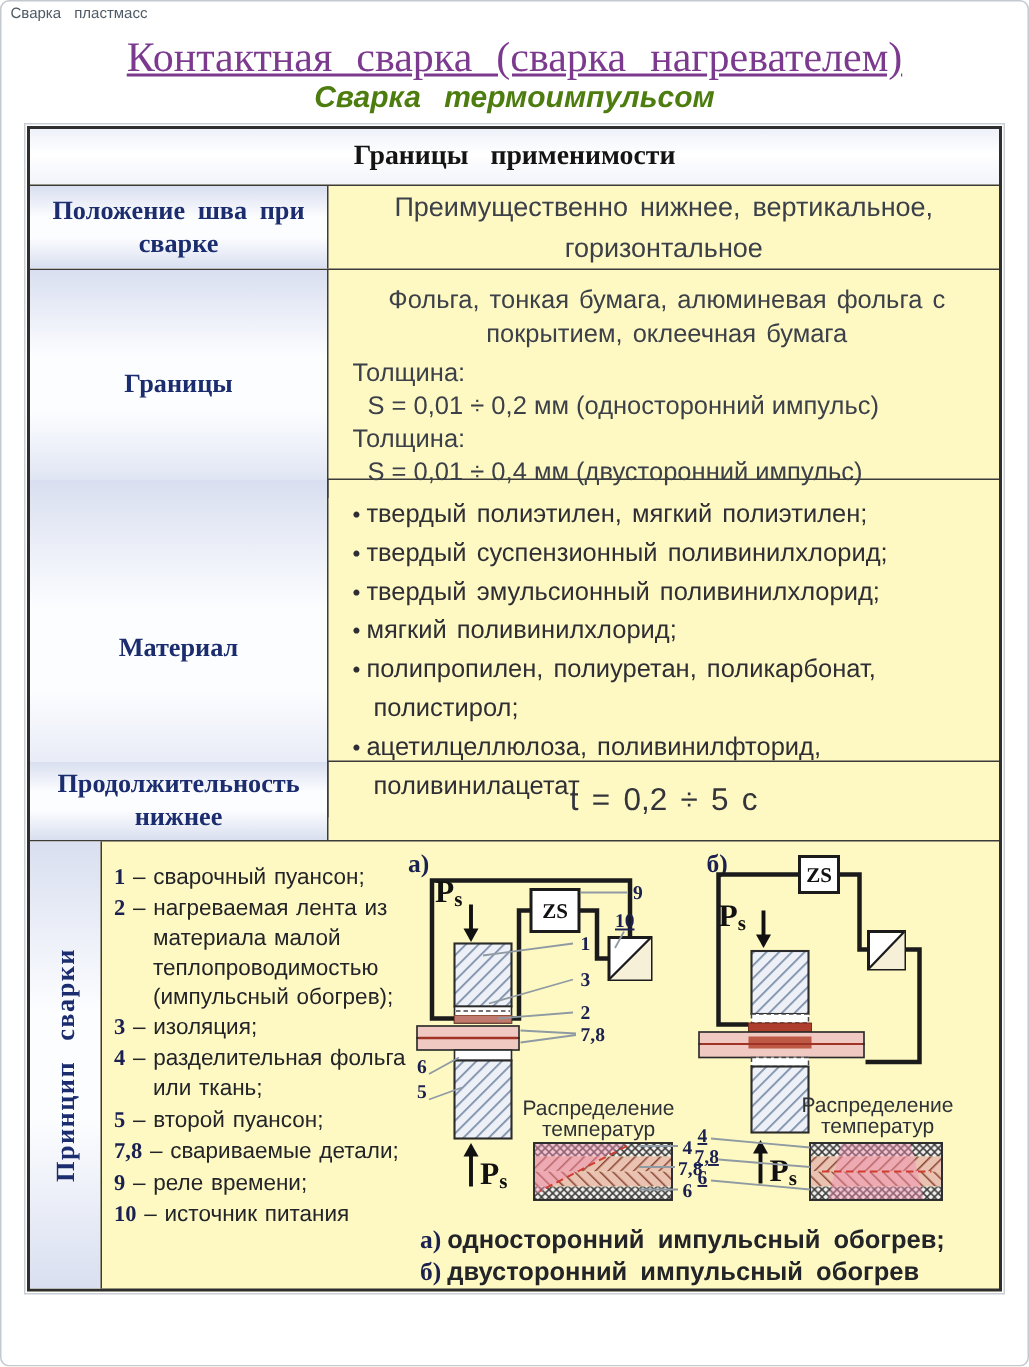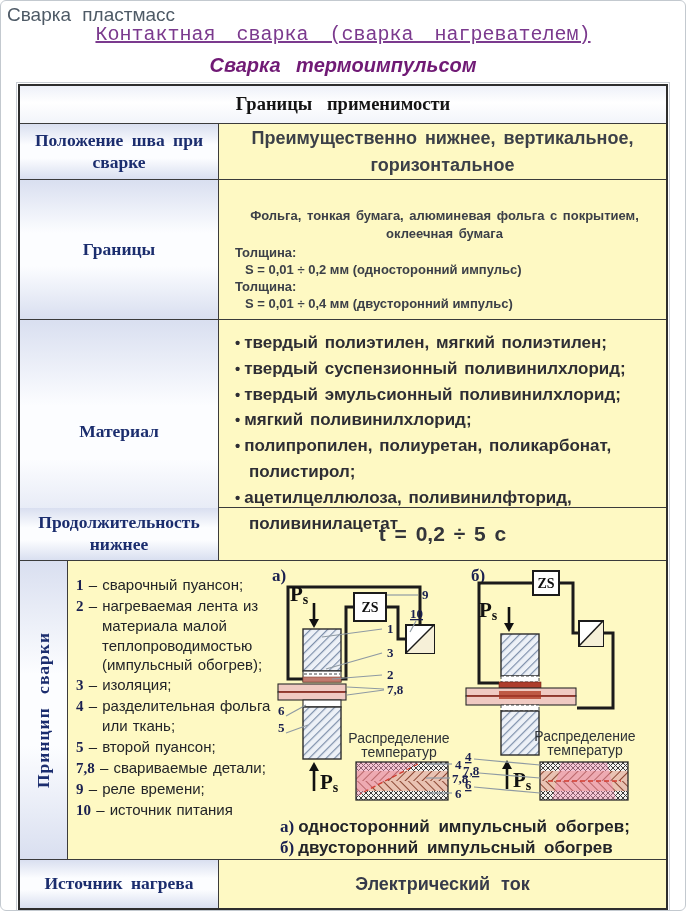--- a/index.html
+++ b/index.html
@@ -3,58 +3,58 @@
 <meta charset="utf-8">
 <style>
   * { margin:0; padding:0; box-sizing:border-box; }
   html,body { background:#ffffff; }
   .page {
     position:relative; width:686px; height:911px; background:#ffffff;
     border:1px solid #c3c9cf; border-radius:6px; overflow:hidden;
     font-family:"Liberation Sans", sans-serif;
   }
   .corner-label {
-    position:absolute; left:6px; top:3px; font-size:19px; color:#4e5a66;
+    position:absolute; left:6px; top:3px; font-size:10px; color:#4e5a66;
     word-spacing:6px;
   }
   .doc-title {
     position:absolute; left:0; top:22px; width:100%; text-align:center;
-    font-family:Liberation Mono, monospace; font-size:20px; color:#7b3a8e;
+    font-family:Liberation Serif, serif; font-size:28px; color:#7b3a8e;
     text-decoration:underline; word-spacing:9px;
   }
   .doc-subtitle {
     position:absolute; left:0; top:53px; width:100%; text-align:center;
-    font-style:italic; font-weight:bold; font-size:20px; color:#701a75;
+    font-style:italic; font-weight:bold; font-size:20px; color:#4d7c0f;
     word-spacing:10px;
   }
   .tbl {
     position:absolute; left:17px; top:83px; width:650px;
     border:2px solid #2e2e2e; background:#fef9c3;
     outline:1px solid #c9ced4; outline-offset:1px;
   }
   .row { display:grid; border-top:1.5px solid #3b3b3b; }
   .row:first-child { border-top:none; }
   .lbl-cell {
     border-right:1.5px solid #3b3b3b;
     background:linear-gradient(180deg,#d9dff0 0%,#fcfdff 38%,#fcfdff 62%,#d9dff0 100%);
     display:flex; align-items:center; justify-content:center; text-align:center;
     font-family:"Liberation Serif", serif; font-weight:bold; font-size:17.5px;
     color:#1b2d6e; line-height:1.25; word-spacing:4px; padding:2px 6px;
   }
-  .val-cell { display:flex; flex-direction:column; justify-content:center; color:#3c4048;font-weight:bold; }
+  .val-cell { display:flex; flex-direction:column; justify-content:center; color:#3c4048; }
   .hdr {
     height:37px; display:flex; align-items:center; justify-content:center;
     font-family:"Liberation Serif", serif; font-weight:bold; font-size:18.5px;
     color:#141414; word-spacing:10px;
     background:linear-gradient(180deg,#eef1f9 0%,#ffffff 45%,#f2f4fa 100%);
   }
   .r-seam { grid-template-columns:199px 1fr; height:56px; }
   .r-seam .val-cell { text-align:center; font-size:18px; line-height:1.45; word-spacing:3px; }
   .r-products { grid-template-columns:199px 1fr; height:140px; }
-  .r-products .val-cell { padding:9px 12px 6px 16px; font-size:13px;justify-content:flex-end; }
+  .r-products .val-cell { padding:9px 12px 6px 16px; font-size:17px;justify-content:flex-end; }
   .products-intro { text-align:center; line-height:1.35; word-spacing:2px; margin-bottom:3px; }
   .thick-label { text-align:left; line-height:1.3; }
   .thick-value { text-align:left; line-height:1.3; padding-left:10px; }
   .r-material { grid-template-columns:199px 1fr; height:188px; }
   .r-material .val-cell { padding:10px 8px 8px 16px; font-size:17px; color:#2e2e34; }
   .mat-item { padding-left:14px; text-indent:-14px; line-height:1.52; word-spacing:2px; }
   .mat-bullet { font-size:15px; margin-right:4px; }
   .r-duration { grid-template-columns:199px 1fr; height:53px; }
   .r-duration .val-cell { align-items:center; font-size:21px; color:#33353b; word-spacing:3px; }
   .r-principle { grid-template-columns:48px 1fr; height:299px; }
@@ -294,19 +294,15 @@
         </svg>
 
         <div class="captions">
           <div class="cap-line"><span class="cap-prefix">а)</span><span class="cap-text">односторонний импульсный обогрев;</span></div>
           <div class="cap-line"><span class="cap-prefix">б)</span><span class="cap-text">двусторонний импульсный обогрев</span></div>
         </div>
 
       </div>
     </div>
 
-    <div class="row r-source">
-      <div class="lbl-cell">Источник нагрева</div>
-      <div class="val-cell">Электрический ток</div>
-    </div>
 
   </div>
 </div>
 
 </body></html>

